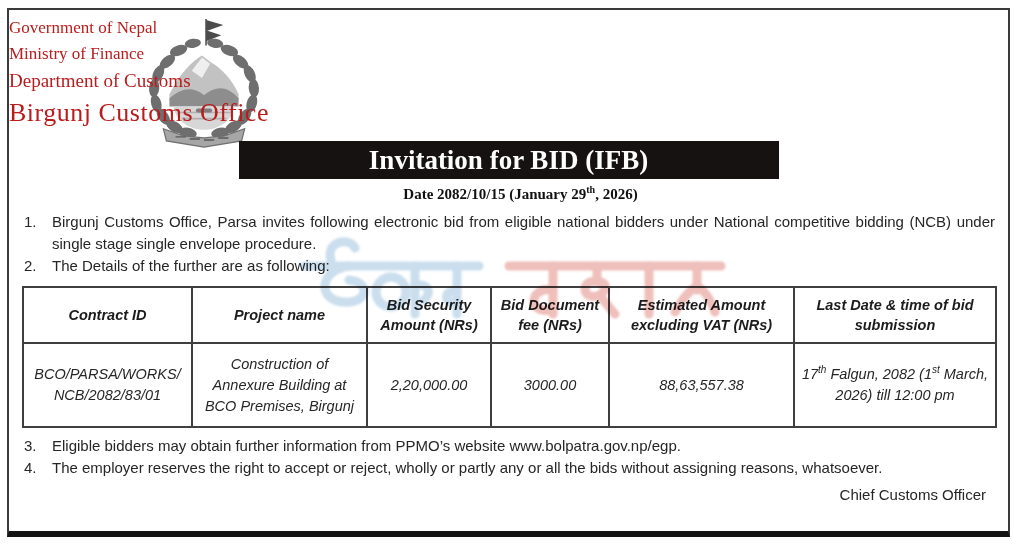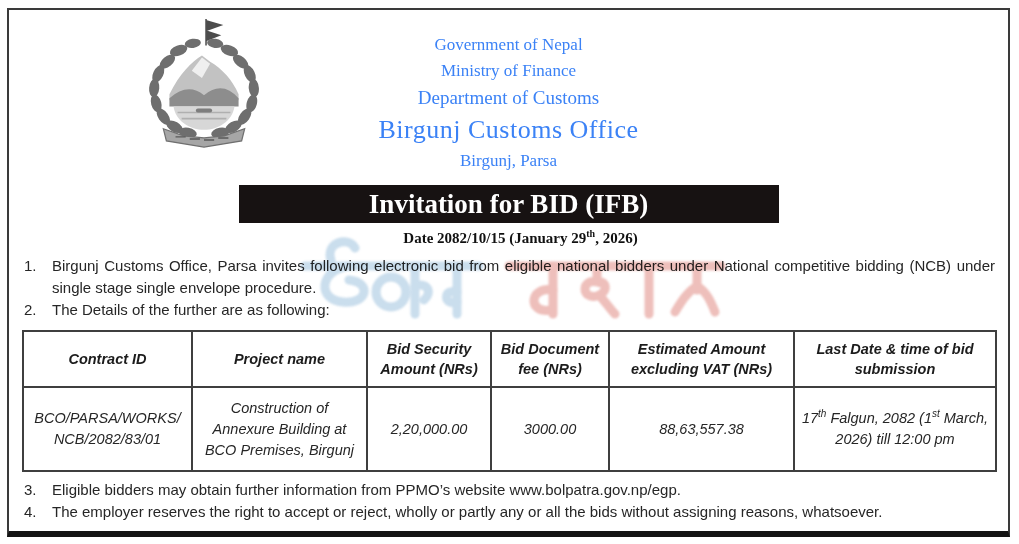--- a/index.html
+++ b/index.html
@@ -7,21 +7,21 @@
   body {
     width:1019px; height:544px; position:relative; background:#ffffff;
     font-family:"Liberation Sans", sans-serif; color:#262626; overflow:hidden;
   }
   .sheet {
     position:absolute; left:7px; top:8px; width:1003px; height:529px;
     border:2px solid #3a3a3a; border-bottom:6px solid #141414;
     background:#fff; overflow:hidden;
   }
   .emblem { position:absolute; left:134px; top:4px; width:122px; height:136px; z-index:1; }
-  .hdr { position:relative; text-align:center; font-family:"Liberation Serif", serif; padding-top:22px; color:#3b82f6; z-index:1; }
+  .hdr { position:relative; text-align:left; font-family:"Liberation Serif", serif; padding-top:5px; color:#b91c1c; z-index:1; }
   .hdr-line1, .hdr-line2 { font-size:17px; line-height:26px; }
   .hdr-line3 { font-size:19px; line-height:28px; }
   .office-name { font-size:26px; font-weight:normal; line-height:35px; letter-spacing:0.5px; }
   .office-loc { font-size:17px; line-height:27px; }
   .banner {
     width:540px; margin:11px auto 0 auto; background:#171212; color:#ffffff;
     text-align:center; font-family:"Liberation Serif", serif; font-weight:bold;
     font-size:27px; line-height:38px; position:relative; z-index:1;
   }
   .dateline {
@@ -97,21 +97,20 @@
       <path d="M20,112 L40,119 L60,121 L80,119 L100,112 L97,124 L60,130 L23,124 Z" fill="#a6a6a6" stroke="#6f6f6f" stroke-width="1.2"></path>
       <path d="M32,120 h10 M46,122 h10 M60,123 h10 M74,121 h10" stroke="#585858" stroke-width="1.4" fill="none"></path>
     </g>
   </svg>
 
   <div class="hdr">
     <div class="hdr-line1">Government of Nepal</div>
     <div class="hdr-line2">Ministry of Finance</div>
     <div class="hdr-line3">Department of Customs</div>
     <div class="office-name">Birgunj Customs Office</div>
-    <div class="office-loc">Birgunj, Parsa</div>
   </div>
 
   <div class="banner">Invitation for BID (IFB)</div>
 
   <div class="dateline"><span>Date 2082/10/15 (January 29</span><span class="sup">th</span><span>, 2026)</span></div>
 
   <div class="list">
     <div class="li">
       <span class="num">1.</span>
       <span class="txt justify">Birgunj Customs Office, Parsa invites following electronic bid from eligible national bidders under National competitive bidding (NCB) under single stage single envelope procedure.</span>

